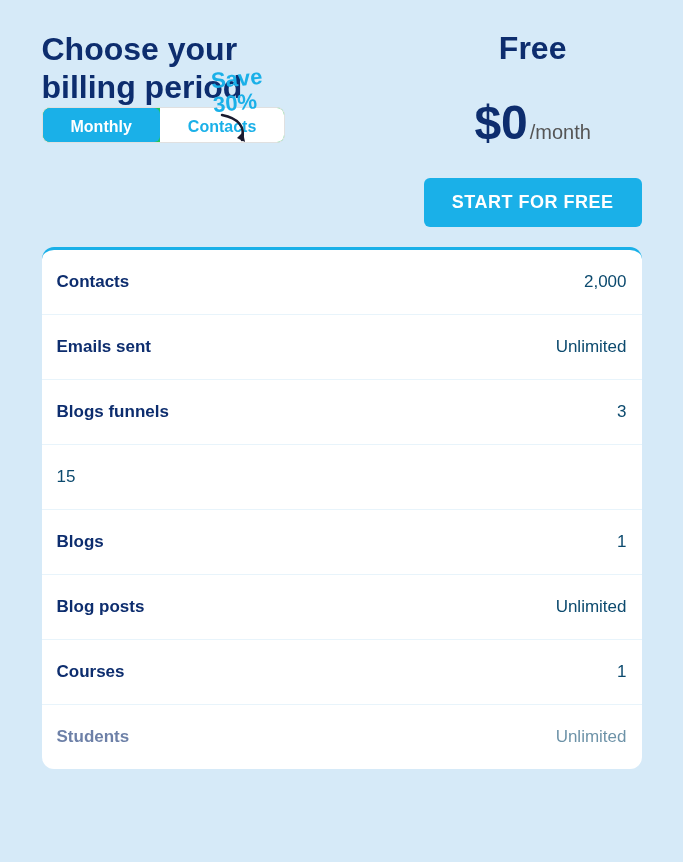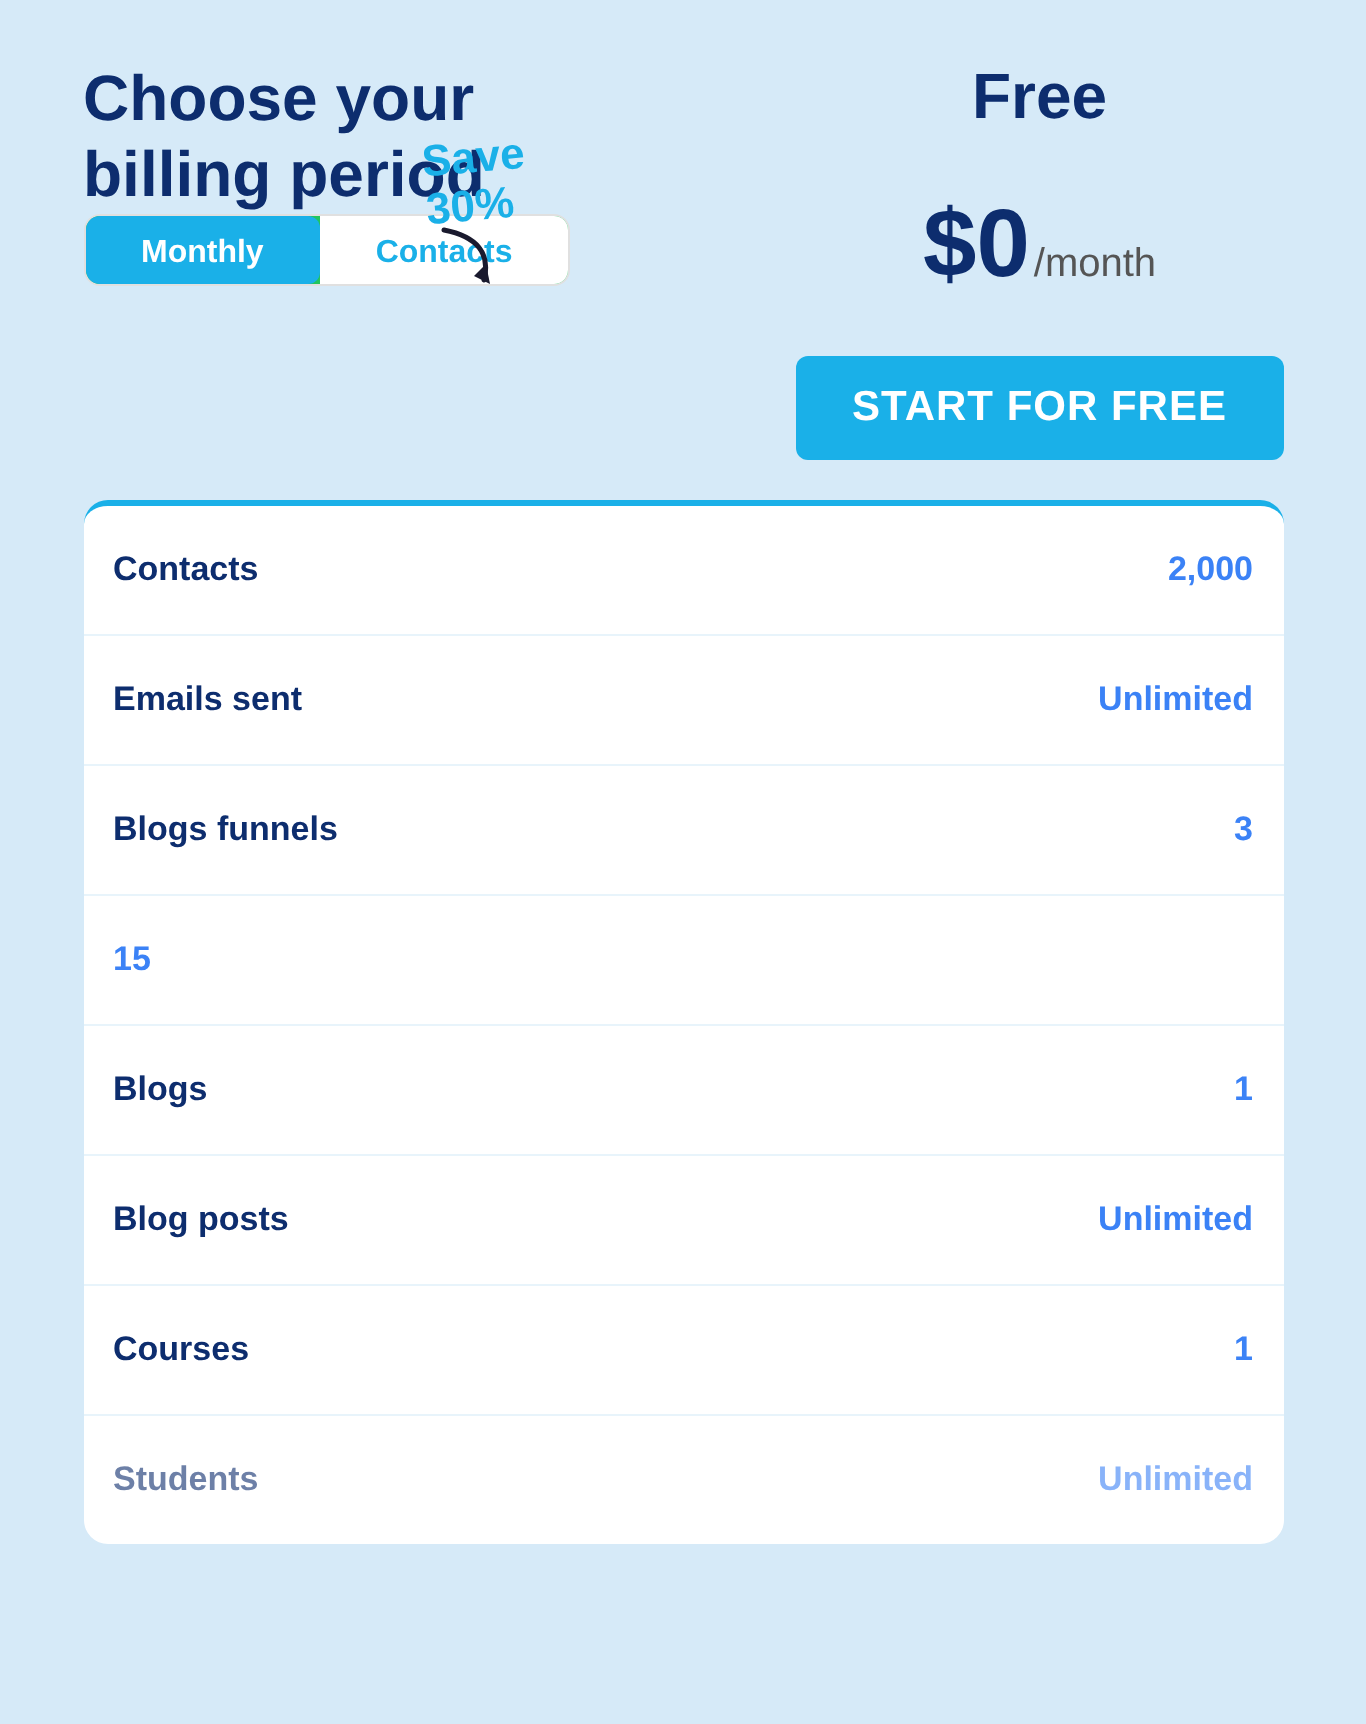--- a/index.html
+++ b/index.html
@@ -131,21 +131,21 @@
       color: #555;
       font-weight: 400;
     }
 
     .start-btn {
       background: #1ab0e8;
       color: white;
       border: none;
       border-radius: 6px;
       padding: 14px 28px;
-      font-size: 21px;
+      font-size: 18px;
       font-weight: 700;
       letter-spacing: 0.5px;
       cursor: pointer;
       text-transform: uppercase;
       white-space: nowrap;
     }
 
     .features-section {
       background: white;
       border-radius: 12px;
@@ -168,22 +168,22 @@
     }
 
     .feature-name {
       font-size: 17px;
       font-weight: 700;
       color: #0d2d6e;
     }
 
     .feature-value {
       font-size: 17px;
-      color: #3b82f6;
-      font-weight: 700;
+      color: #0c4a6e;
+      font-weight: 400;
     }
 
     .feature-row.partial {
       opacity: 0.6;
       text-align: right;
     }
   </style>
 </head>
 <body>
 

